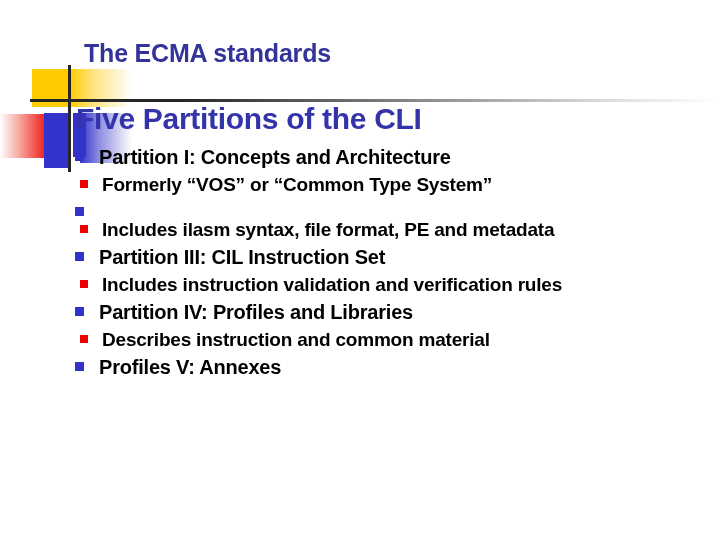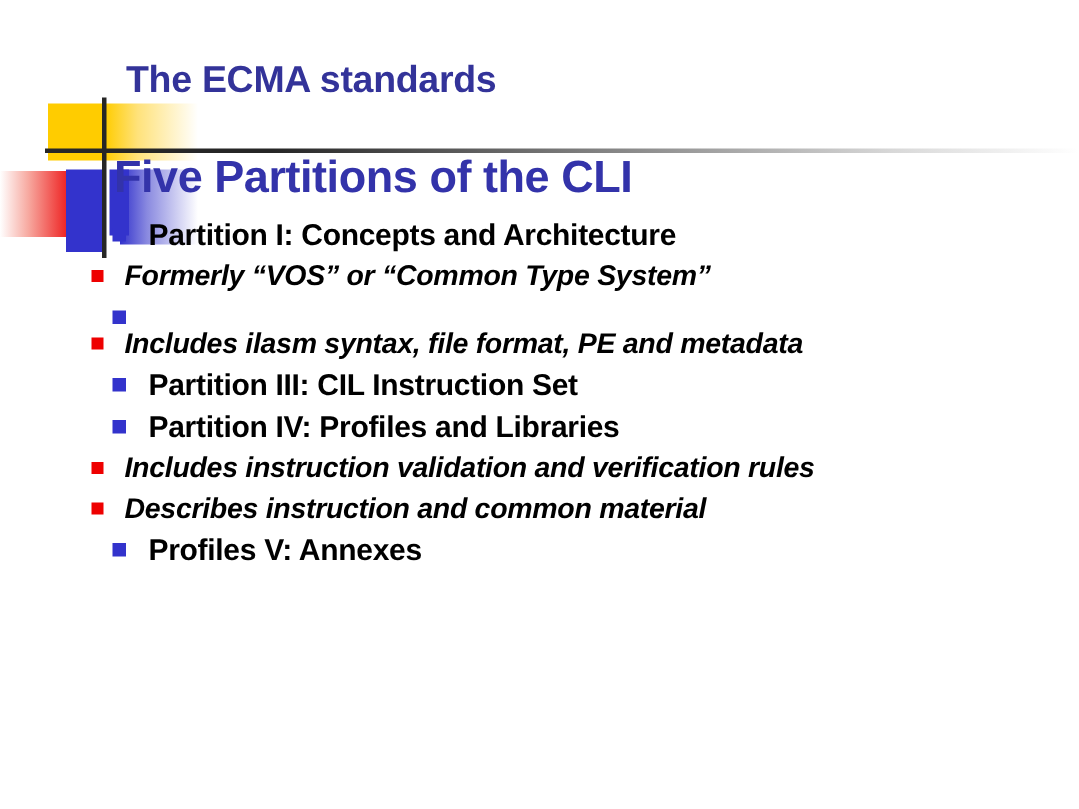--- a/index.html
+++ b/index.html
@@ -87,21 +87,21 @@
     left: 0; top: 143px;
     width: 719px;
   }
 
   .bullet-row {
     position: relative;
     display: flex;
     align-items: flex-start;
   }
   .lvl1 { padding-left: 75px; }
-  .lvl2 { padding-left: 61px; font-style: italic; }
+  .lvl2 { padding-left: 80px; }
 
   .marker {
     flex: 0 0 auto;
     margin-top: 9px;
   }
   .marker-blue {
     width: 9px; height: 9px;
     background: #3333CC;
     margin-right: 15px;
   }
@@ -157,27 +157,27 @@
         <div class="marker marker-blue"></div>
       </div>
       <div class="bullet-row lvl2">
         <div class="marker marker-red"></div>
         <div class="bullet-text">Includes ilasm syntax, file format, PE and metadata</div>
       </div>
       <div class="bullet-row lvl1">
         <div class="marker marker-blue"></div>
         <div class="bullet-text">Partition III: CIL Instruction Set</div>
       </div>
+      <div class="bullet-row lvl2">
+        <div class="marker marker-red"></div>
+        <div class="bullet-text">Includes instruction validation and verification rules</div>
+      </div>
       <div class="bullet-row lvl1">
         <div class="marker marker-blue"></div>
         <div class="bullet-text">Partition IV: Profiles and Libraries</div>
-      </div>
-      <div class="bullet-row lvl2">
-        <div class="marker marker-red"></div>
-        <div class="bullet-text">Includes instruction validation and verification rules</div>
       </div>
       <div class="bullet-row lvl2">
         <div class="marker marker-red"></div>
         <div class="bullet-text">Describes instruction and common material</div>
       </div>
       <div class="bullet-row lvl1">
         <div class="marker marker-blue"></div>
         <div class="bullet-text">Profiles V: Annexes</div>
       </div>
     </div>

